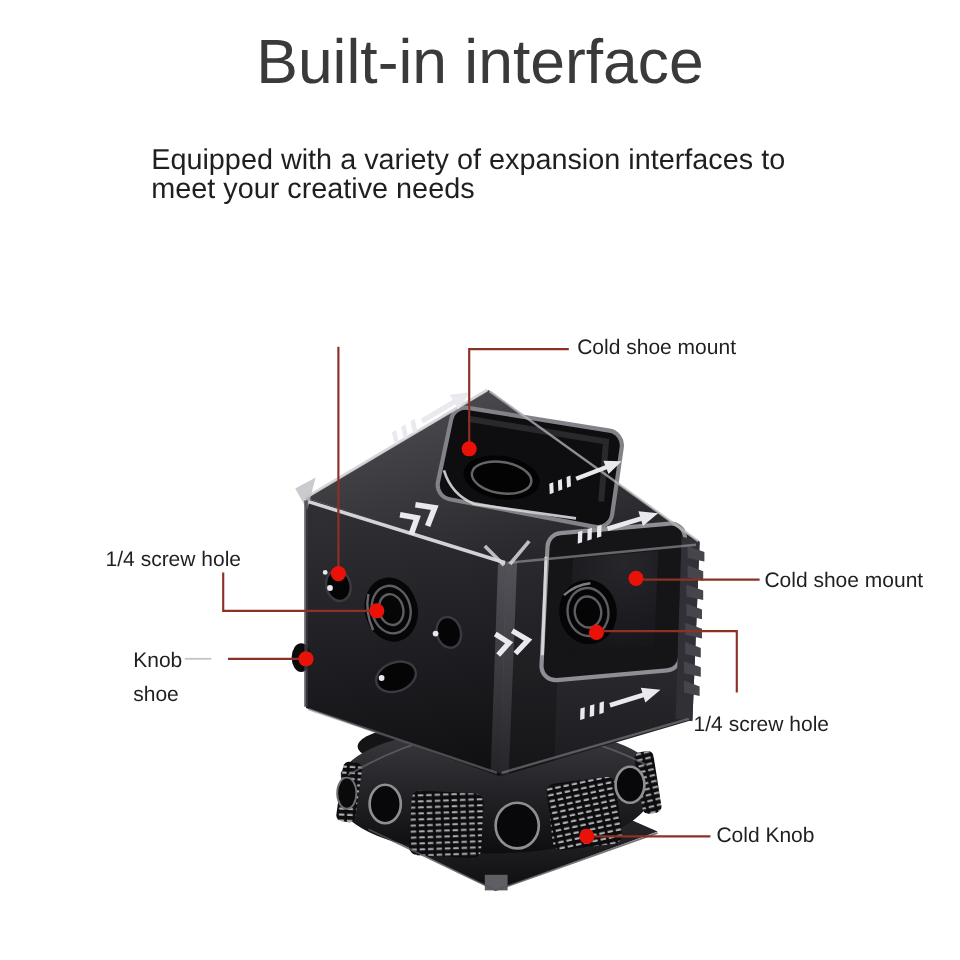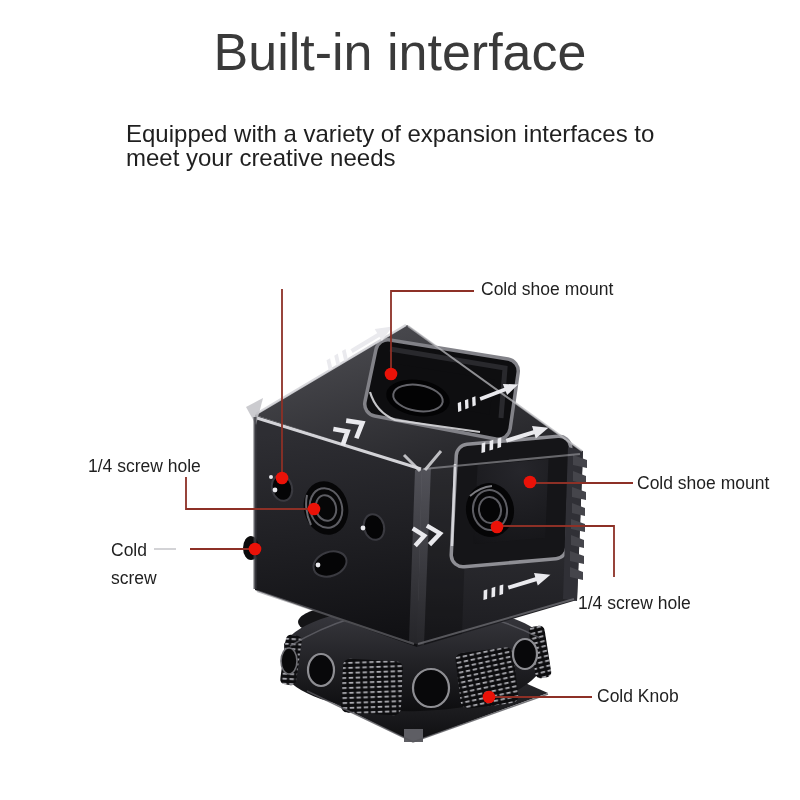--- a/index.html
+++ b/index.html
@@ -201,20 +201,20 @@
       <circle class="callout-dot" cx="497" cy="527" r="6.3"></circle>
 
       <path class="callout-line" d="M592,697 H495"></path>
       <circle class="callout-dot" cx="489" cy="697" r="6.3"></circle>
     </g>
   </svg>
 
   <div class="label" style="left:481px;top:279px">Cold shoe mount</div>
   <div class="label" style="left:88px;top:456px">1/4 screw hole</div>
   <div class="label two-line" style="left:111px;top:536px">
-    <div>Cold</div>
-    <div>screw</div>
+    <div>Knob</div>
+    <div>shoe</div>
   </div>
   <div class="label" style="left:637px;top:473px">Cold shoe mount</div>
   <div class="label" style="left:578px;top:593px">1/4 screw hole</div>
   <div class="label" style="left:597px;top:686px">Cold Knob</div>
 
 </div>
 
 </body></html>

